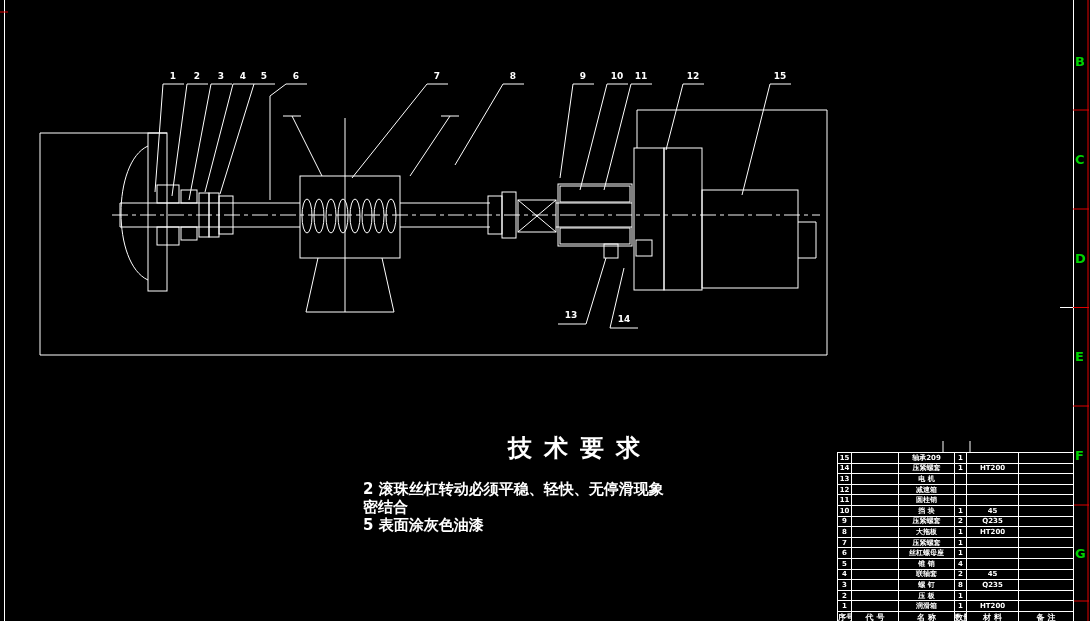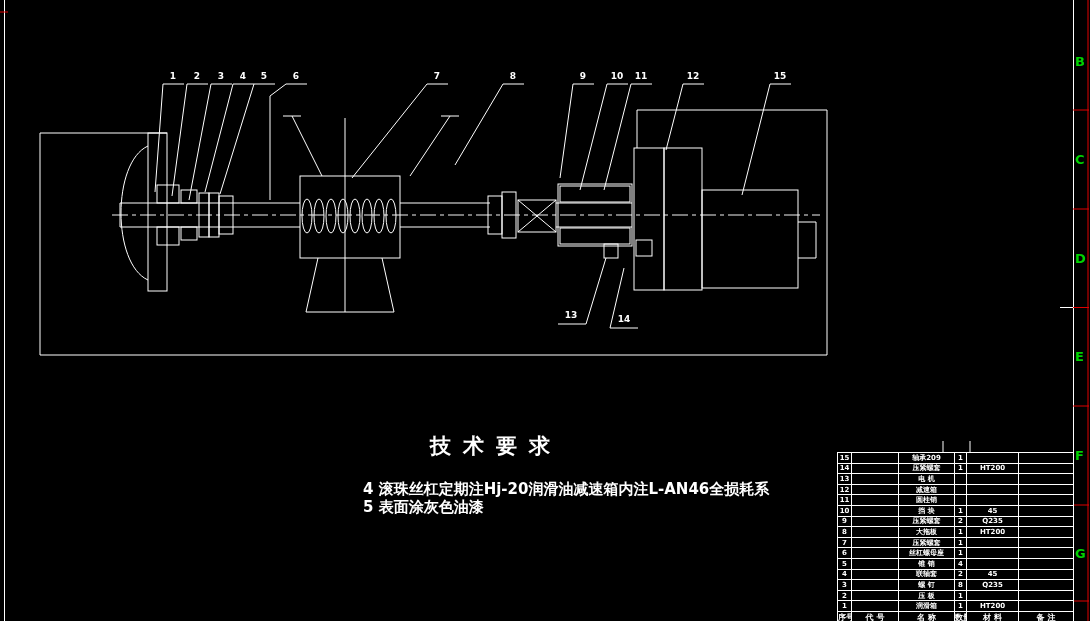--- a/index.html
+++ b/index.html
@@ -5,22 +5,22 @@
   html,body{margin:0;padding:0;background:#000;}
   #stage{position:relative;width:1090px;height:621px;background:#000;overflow:hidden;
          font-family:"DejaVu Sans",sans-serif;color:#fff;}
   svg{position:absolute;left:0;top:0;}
   svg line,svg path,svg rect,svg ellipse,svg circle{stroke:#fff;fill:none;stroke-width:1;}
   svg .red{stroke:#e10000;}
   svg .cl{stroke-dasharray:16 4 4 4;opacity:.95;}
   .callout{position:absolute;transform:translateX(-50%);font-size:9px;font-weight:bold;
            color:#fff;line-height:9px;white-space:nowrap;}
   .zone{position:absolute;color:#00d400;font-size:13px;font-weight:bold;line-height:13px;}
-  #tech-title{position:absolute;left:430px;top:432px;width:300px;text-align:left;
-              font-size:21px;font-weight:bold;letter-spacing:12px;color:#fff;}
+  #tech-title{position:absolute;left:430px;top:432px;width:300px;text-align:center;
+              font-size:24px;font-weight:bold;letter-spacing:12px;color:#fff;}
   #tech-lines{position:absolute;left:363px;top:480px;width:480px;font-size:15px;
               font-weight:bold;color:#fff;}
   #tech-lines div{line-height:18.2px;white-space:nowrap;}
   #parts{position:absolute;left:837px;top:452px;}
   #parts table{border-collapse:collapse;table-layout:fixed;width:236px;background:#000;}
   #parts td{border:1px solid #fff;height:9.6px;padding:0;margin:0;overflow:hidden;
             font-size:7px;line-height:8px;font-weight:bold;text-align:center;color:#fff;
             white-space:nowrap;}
   #parts tr.hdr td{height:13px;font-size:8px;}
 </style>
@@ -167,21 +167,22 @@
 
   <span class="zone" style="left:1075px;top:55px">B</span>
   <span class="zone" style="left:1075px;top:153px">C</span>
   <span class="zone" style="left:1075px;top:252px">D</span>
   <span class="zone" style="left:1075px;top:350px">E</span>
   <span class="zone" style="left:1075px;top:449px">F</span>
   <span class="zone" style="left:1075px;top:547px">G</span>
 
   <div id="tech-title">技术要求</div>
   <div id="tech-lines">
-      <div>4 滚珠丝杠定期注Hj-20润滑油减速箱内注L-AN46全损耗系</div>
+      <div>2 滚珠丝杠转动必须平稳、轻快、无停滑现象</div>
+      <div>密结合</div>
       <div>5 表面涂灰色油漆</div>
     </div>
 
   <div id="parts">
     <table>
       <colgroup>
         <col style="width:14px">
           <col style="width:47px">
           <col style="width:56px">
         <col style="width:12px">

